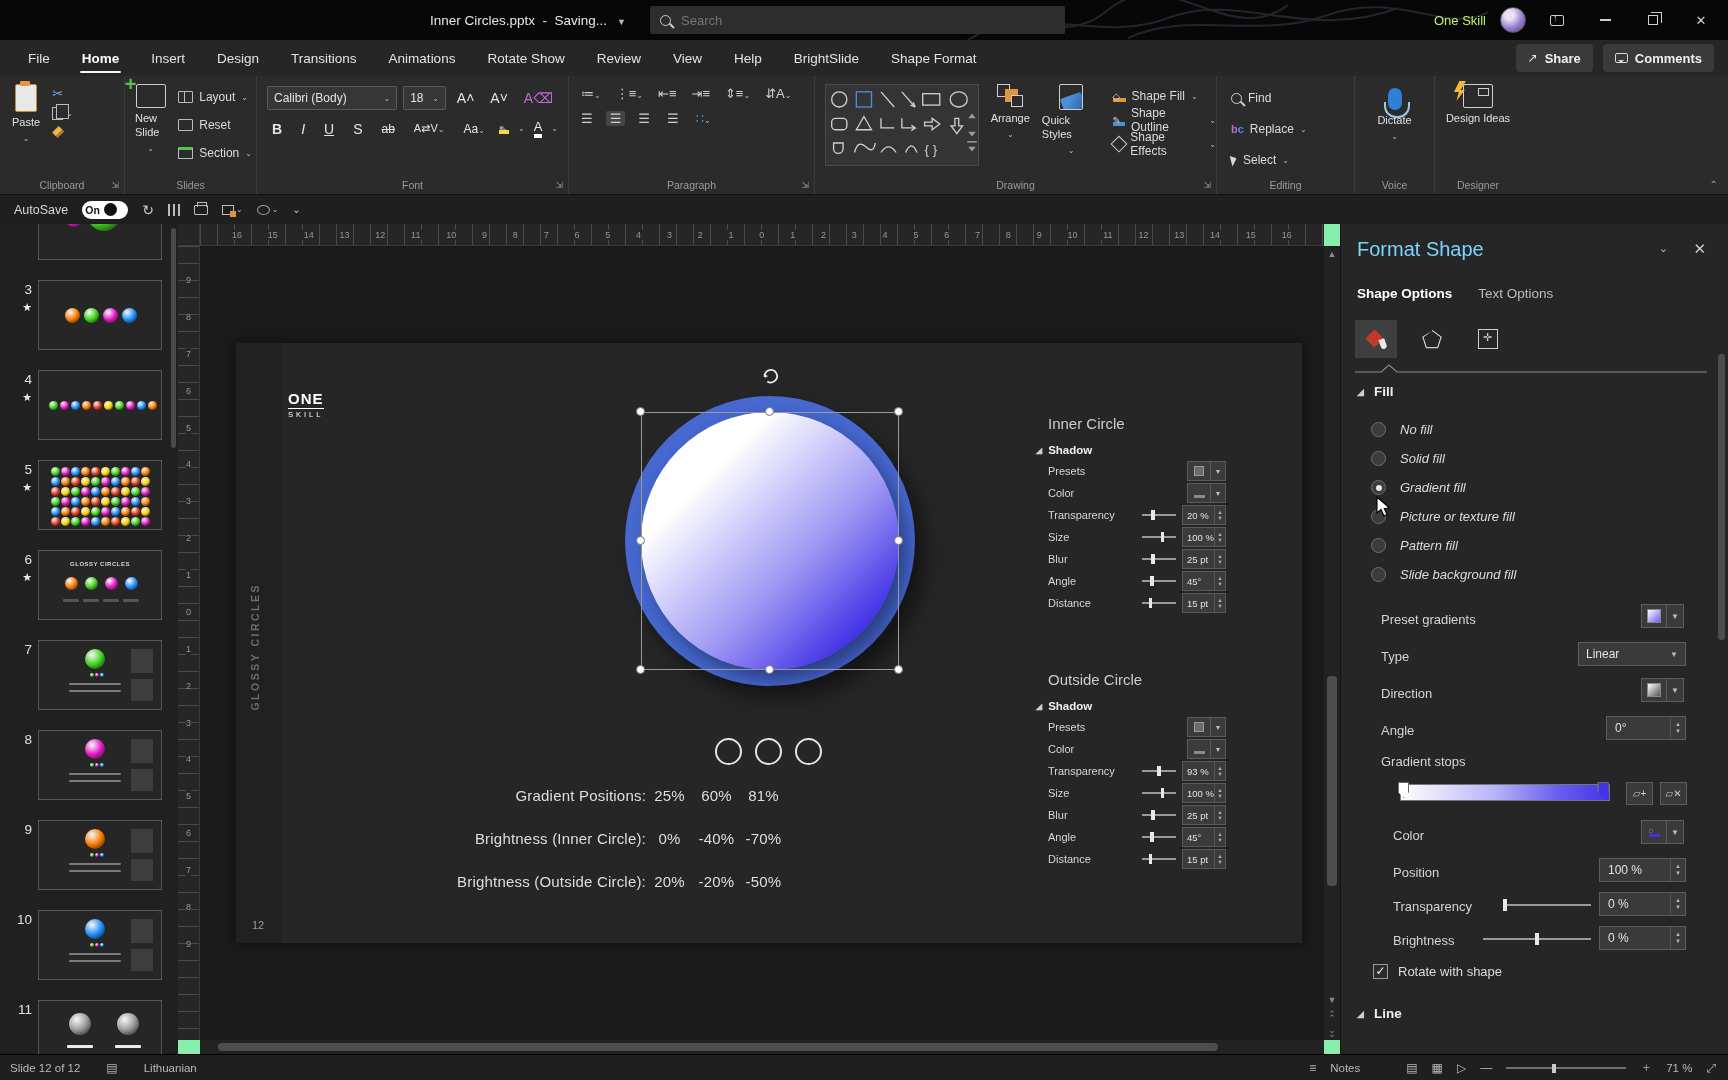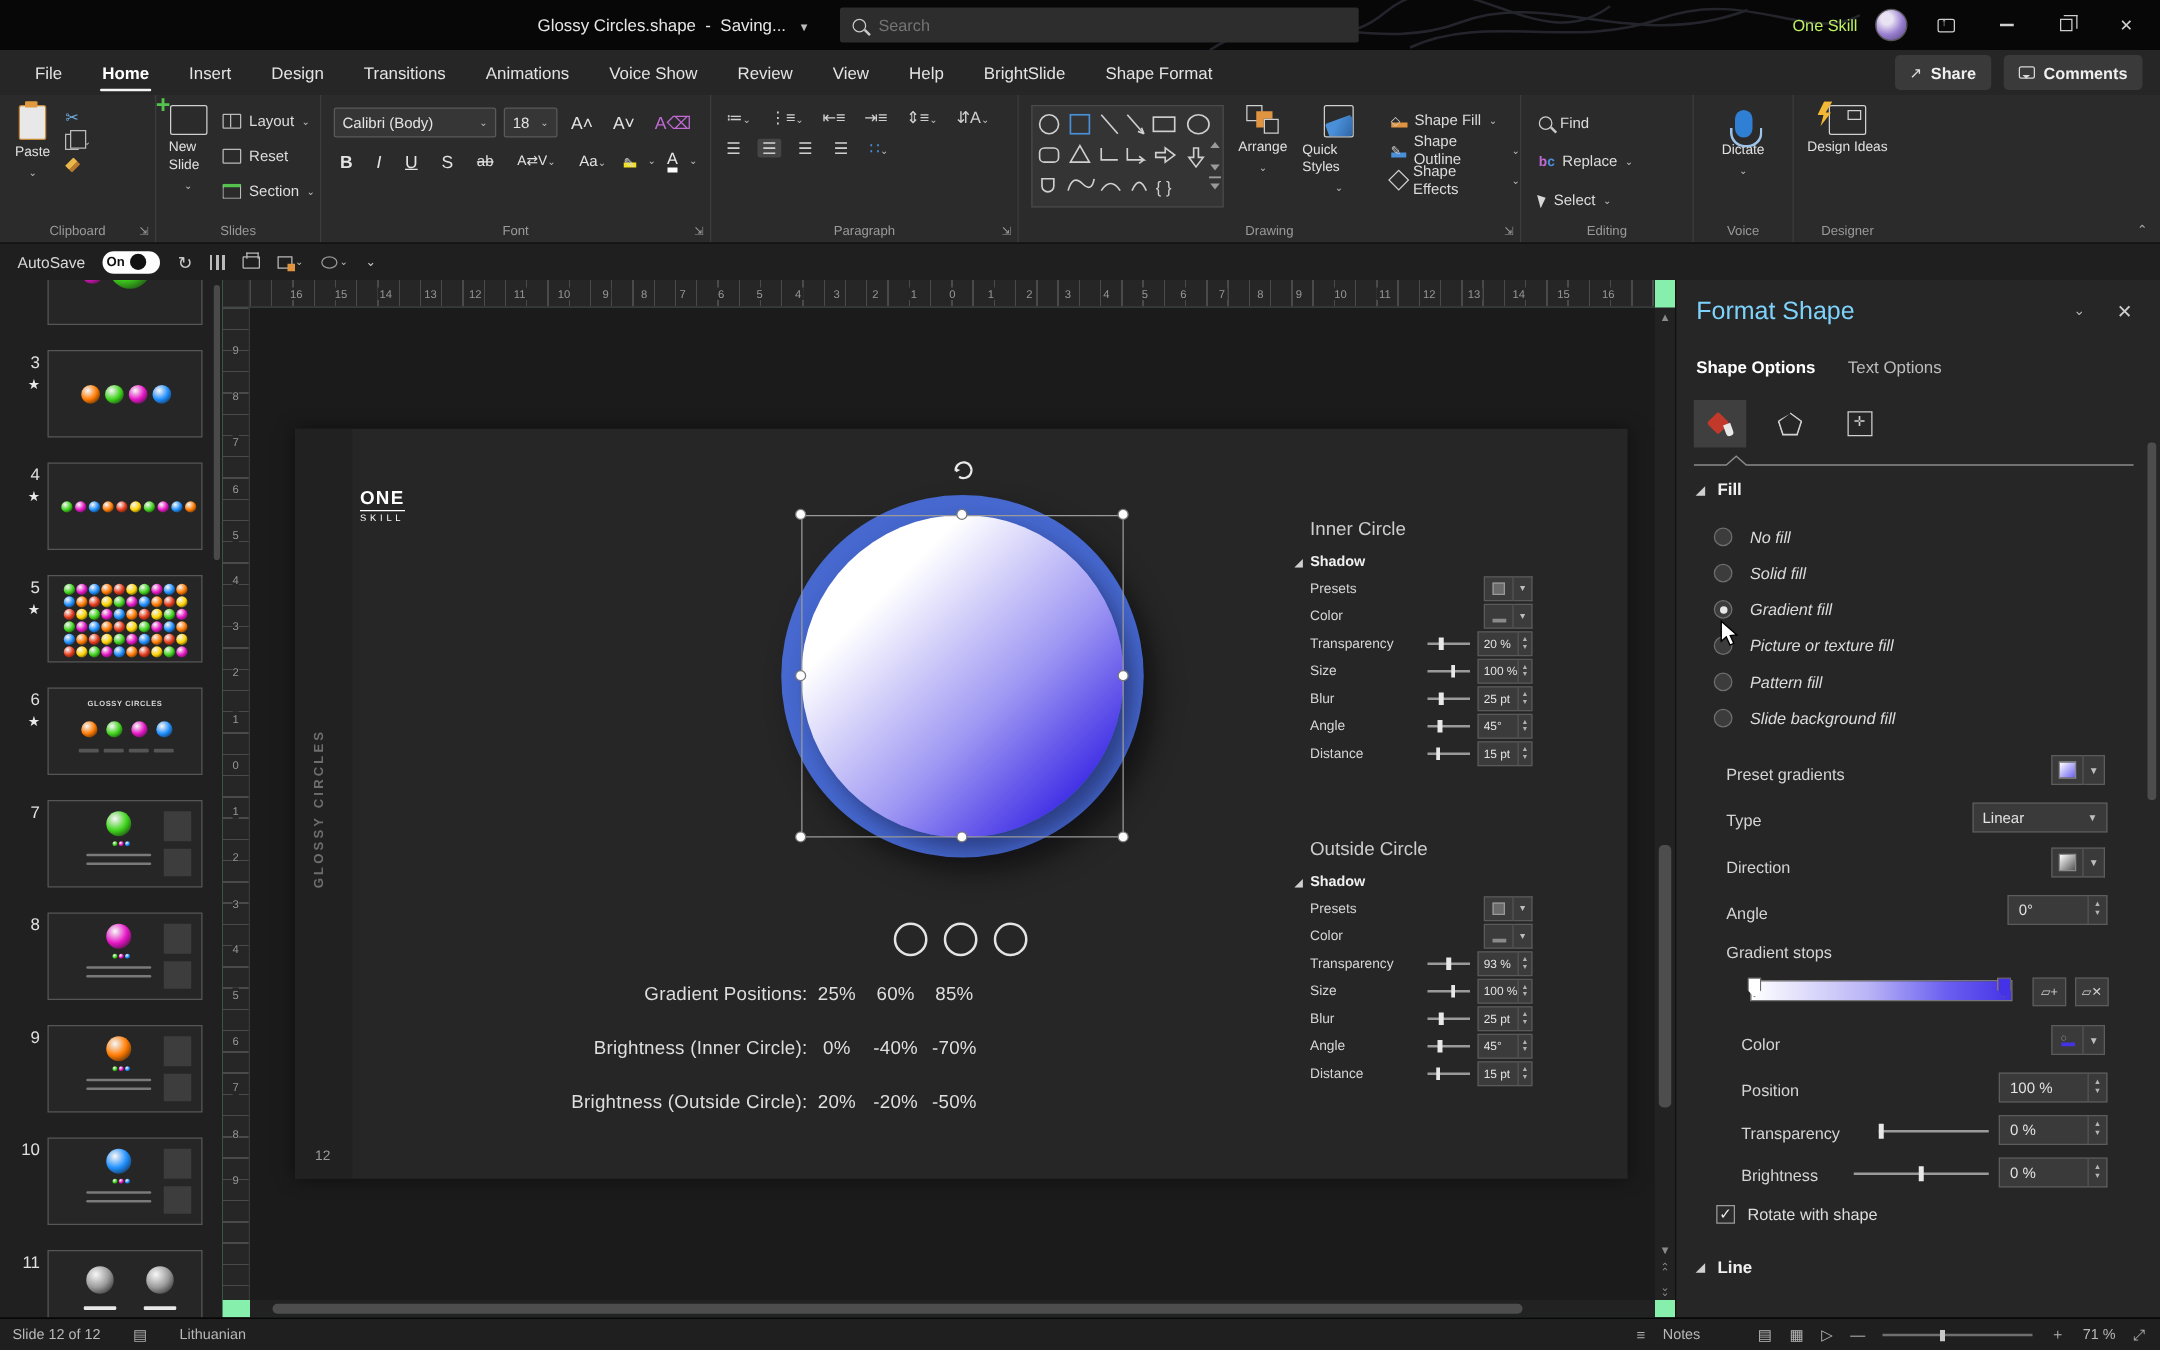--- a/index.html
+++ b/index.html
@@ -235,21 +235,21 @@
 
   <div id="titlebar">
     <svg id="title-deco" viewBox="0 0 560 40">
       <g fill="none" stroke="#2c2c36" stroke-width="2">
         <path d="M10 30 C 60 -20, 120 60, 180 10 S 300 50, 360 5"></path>
         <path d="M40 40 C 100 0, 170 45, 240 18 S 380 42, 470 8"></path>
         <path d="M200 38 C 260 10, 330 40, 400 15 S 520 35, 560 12"></path>
       </g>
     </svg>
     <div id="title-center">
-      <div id="doc-title"><span>Glossy Circles.shape</span>&nbsp; - &nbsp;<span>Saving...</span><span class="chev">▼</span></div>
+      <div id="doc-title"><span>Inner Circles.pptx</span>&nbsp; - &nbsp;<span>Saving...</span><span class="chev">▼</span></div>
       <div id="search-box">
         <span class="mag"></span>
         <input placeholder="Search" style="">
       </div>
     </div>
     <div id="title-right">
       <span id="user-name">One Skill</span>
       <span id="avatar"></span>
       <span class="win-btn">
           <span class="ribbon-disp"></span>
@@ -265,21 +265,21 @@
   </div>
 
   <div id="tabrow">
     <div id="tab-strip">
         <div class="tab">File</div>
         <div class="tab active">Home</div>
         <div class="tab">Insert</div>
         <div class="tab">Design</div>
         <div class="tab">Transitions</div>
         <div class="tab">Animations</div>
-        <div class="tab">Voice Show</div>
+        <div class="tab">Rotate Show</div>
         <div class="tab">Review</div>
         <div class="tab">View</div>
         <div class="tab">Help</div>
         <div class="tab">BrightSlide</div>
         <div class="tab">Shape Format</div>
       </div>
     <div id="tabrow-right">
       <div class="pill-btn">
           <span class="share-ic">↗</span>
           <span>Share</span>
@@ -823,21 +823,21 @@
             <span class="ring"></span>
             <span class="ring"></span>
             <span class="ring"></span>
           </div>
 
           <div id="stat-rows">
               <div class="stat-row" style="left: 60px; top: 444px;">
                 <span class="lab">Gradient Positions:</span>
                 <span class="val">25%</span>
                 <span class="val">60%</span>
-                <span class="val">85%</span>
+                <span class="val">81%</span>
               </div>
               <div class="stat-row" style="left: 60px; top: 487px;">
                 <span class="lab">Brightness (Inner Circle):</span>
                 <span class="val">0%</span>
                 <span class="val">-40%</span>
                 <span class="val">-70%</span>
               </div>
               <div class="stat-row" style="left: 60px; top: 530px;">
                 <span class="lab">Brightness (Outside Circle):</span>
                 <span class="val">20%</span>

